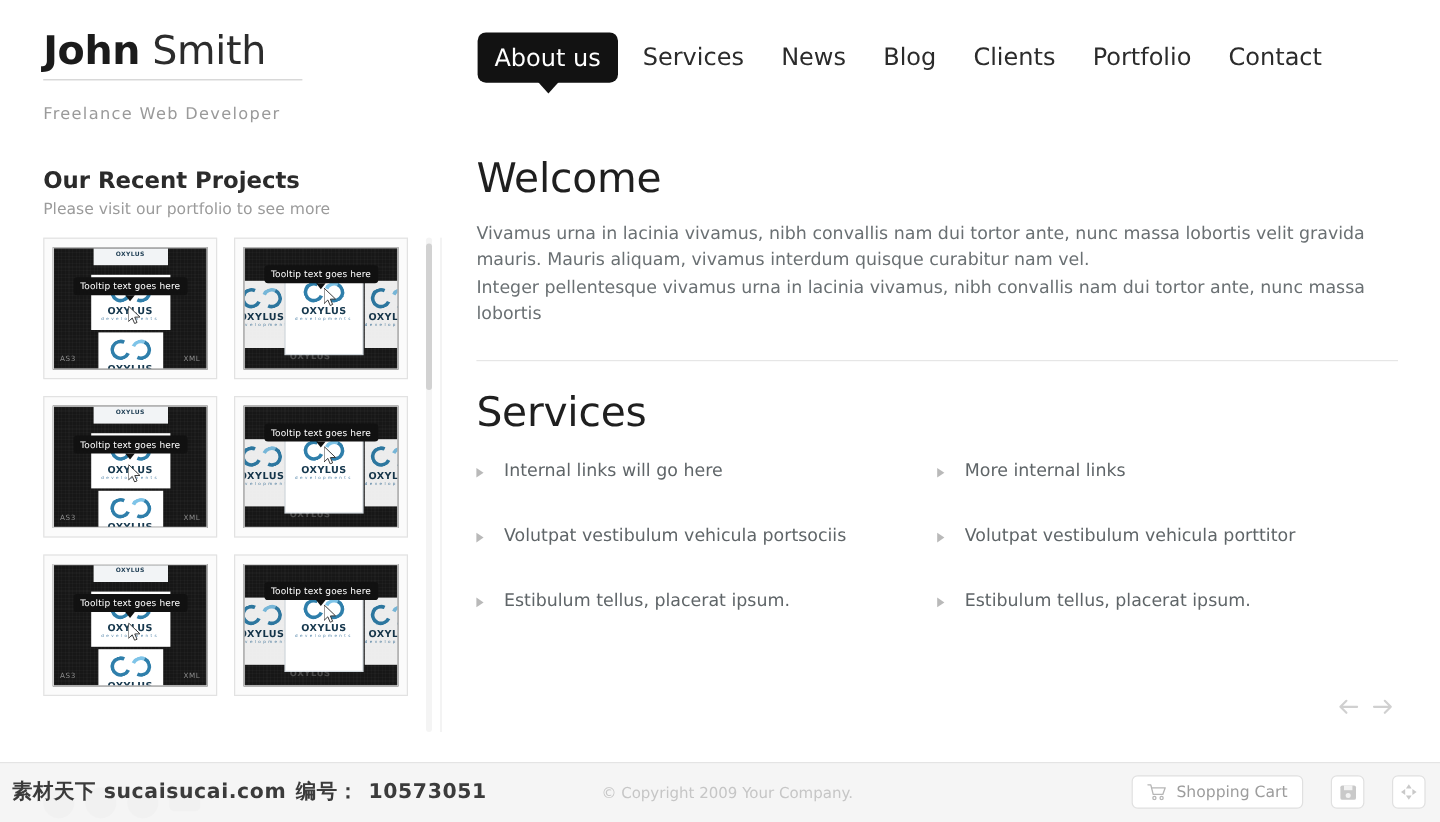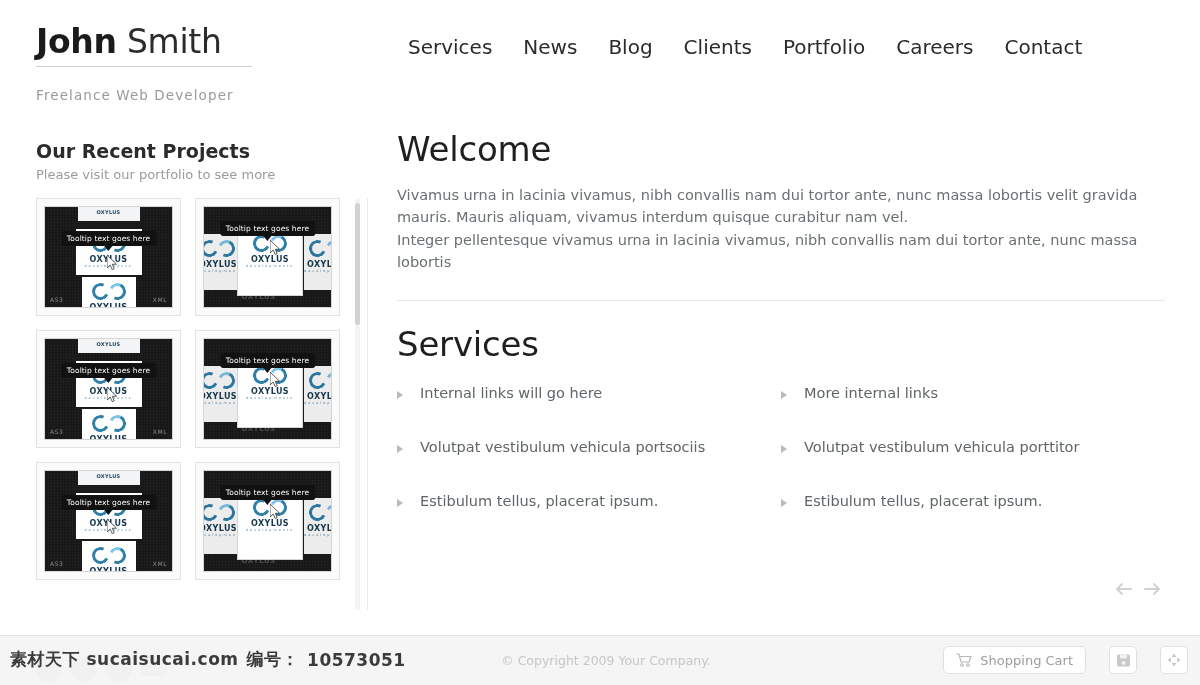--- a/index.html
+++ b/index.html
@@ -147,26 +147,26 @@
     <div class="logo">
       <div class="logo-title">
         <span class="logo-first">John</span>
         <span class="logo-last">Smith</span>
       </div>
       <div class="logo-rule"></div>
       <div class="logo-sub">Freelance Web Developer</div>
     </div>
 
     <div class="nav">
+      <div class="nav-item active">About us</div>
       <div class="nav-item">Services</div>
       <div class="nav-item">News</div>
       <div class="nav-item">Blog</div>
       <div class="nav-item">Clients</div>
       <div class="nav-item">Portfolio</div>
-      <div class="nav-item">Careers</div>
       <div class="nav-item">Contact</div>
     </div>
   </div>
 
   <div class="sidebar">
     <div class="sidebar-title">Our Recent Projects</div>
     <div class="sidebar-sub">Please visit our portfolio to see more</div>
 
     <div class="thumbs">
 

